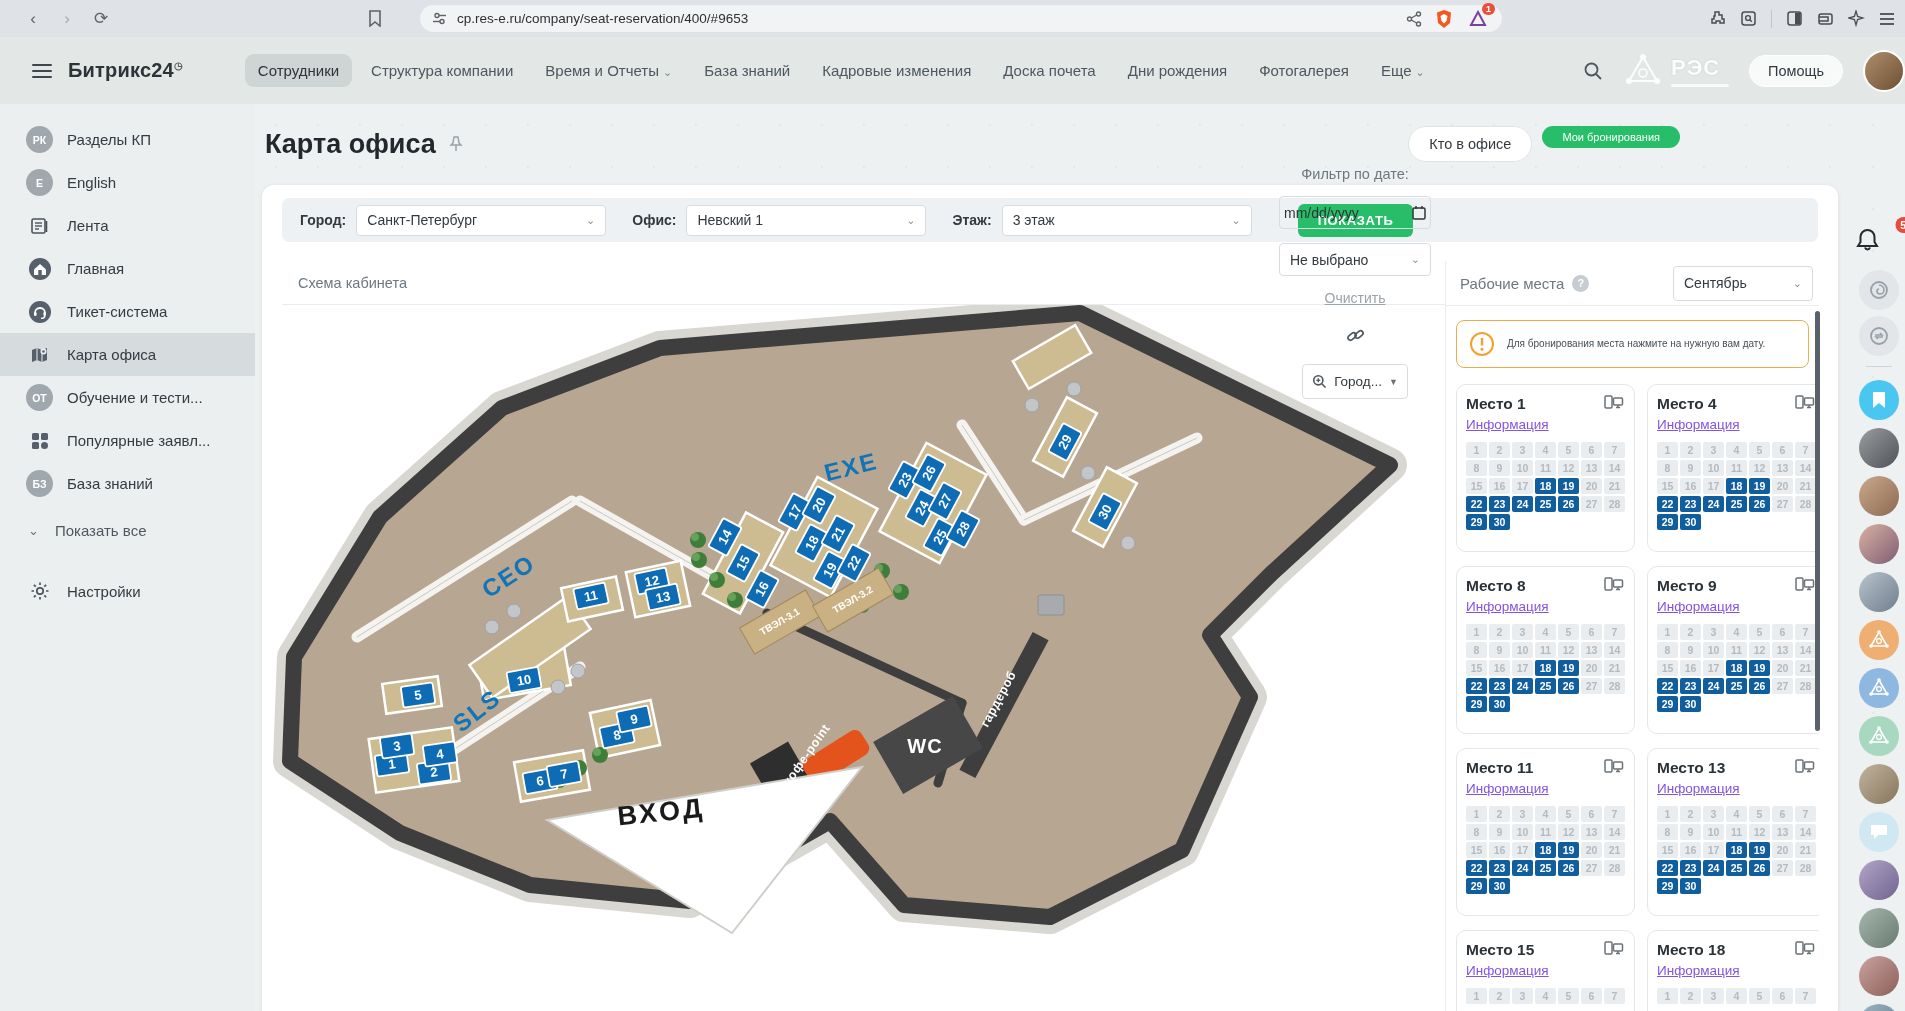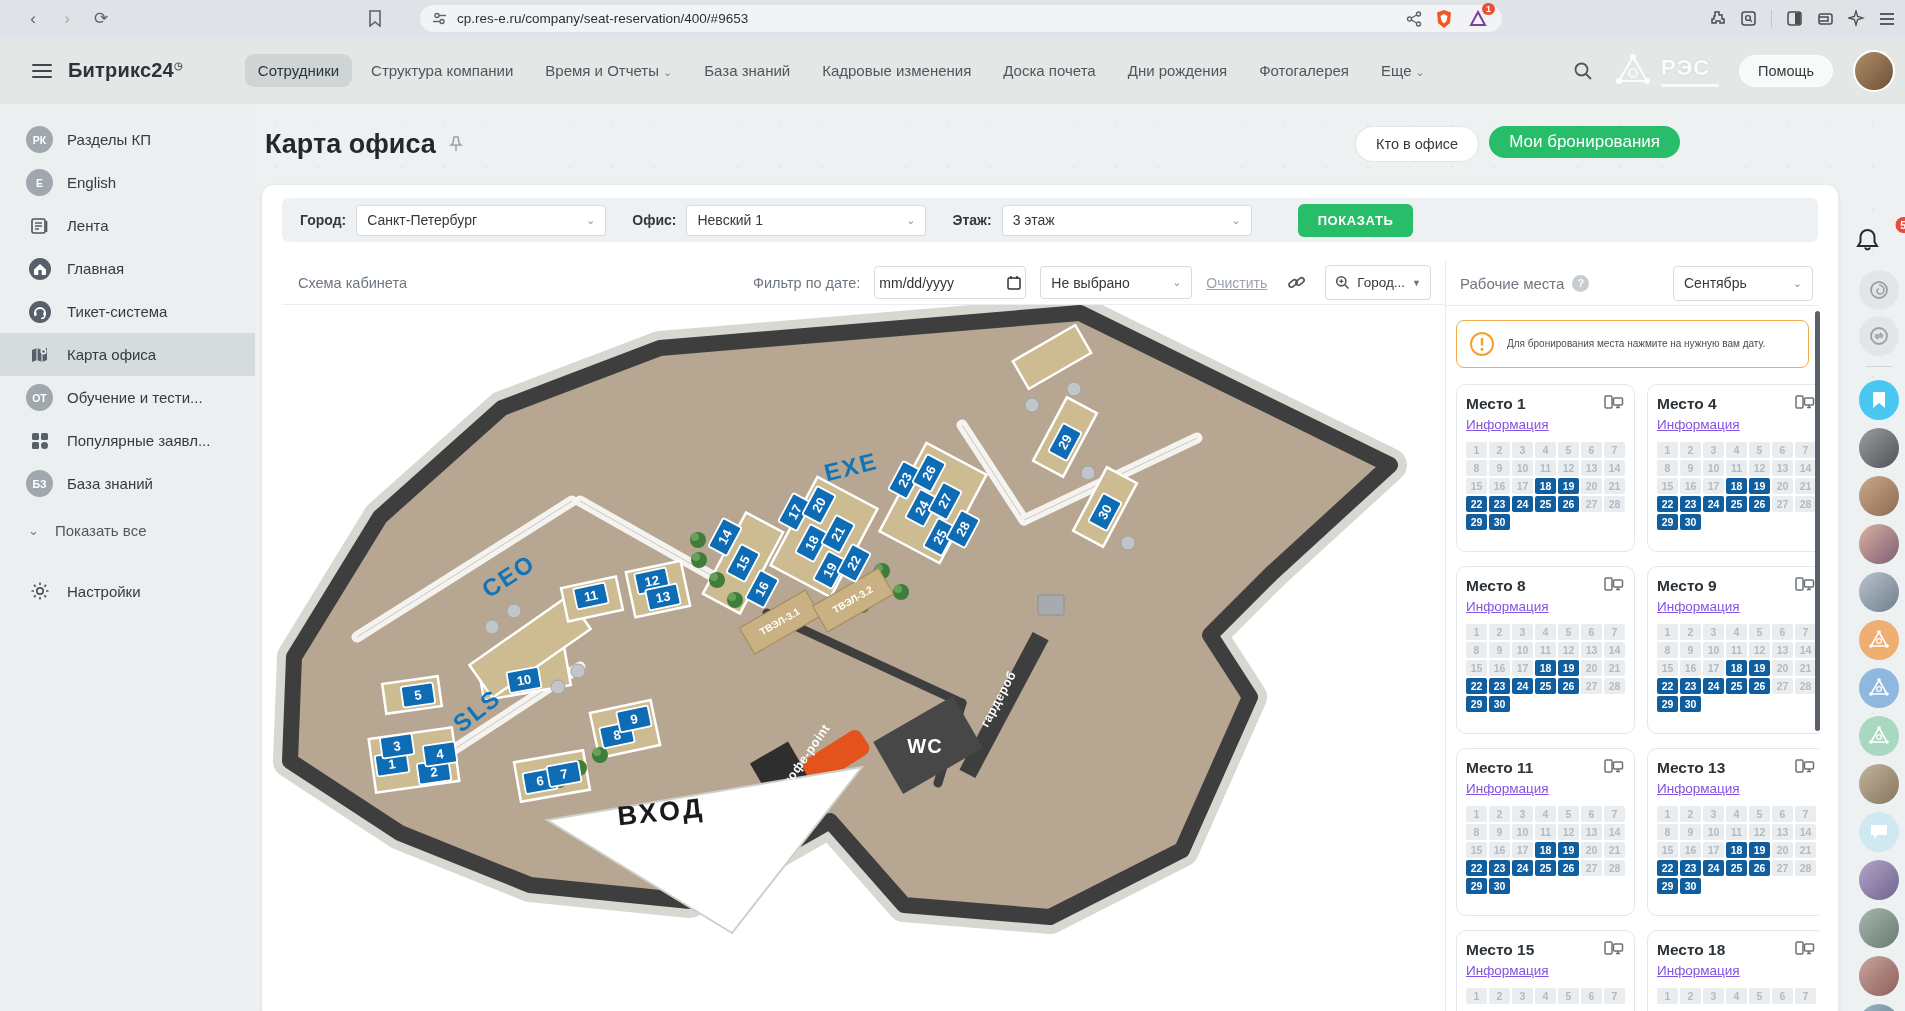--- a/index.html
+++ b/index.html
@@ -19,21 +19,21 @@
   
   .appheader{position:absolute;left:0;top:37px;width:1905px;height:67px;background:#e3e8e6;display:flex;align-items:center;}
   .hamb{width:20px;margin-left:32px;cursor:pointer;}
   .hamb div{height:2px;background:#40464b;margin:4px 0;border-radius:1px;}
   .brand{font-size:20px;font-weight:bold;color:#2d3338;margin-left:16px;letter-spacing:.2px;}
   .brand sup{font-size:10px;color:#5a6066;}
   .topnav{display:flex;align-items:flex-start;gap:6px;margin-left:62px;}
   .navitem{font-size:15px;color:#4e565e;padding:8px 13px;border-radius:9px;cursor:pointer;white-space:nowrap;}
   .navitem.active{background:#cfd4d5;color:#2e3438;}
   .navitem .chev{font-size:11px;color:#7c848b;margin-left:4px;}
-  .hdr-right{position:absolute;right:10px;top:0;height:67px;display:flex;align-items:center;gap:20px;}
+  .hdr-right{position:absolute;right:0;top:0;height:67px;display:flex;align-items:center;gap:20px;}
   .logo-res{display:flex;align-items:center;gap:8px;color:#fbfdfc;opacity:.92;}
   .logo-res .rtxt{font-size:22px;font-weight:bold;color:#fff;text-shadow:0 0 2px rgba(120,130,128,.35);letter-spacing:1px;}
   .logo-res .rtag{display:block;height:3px;width:58px;background:rgba(255,255,255,.8);margin-top:3px;border-radius:2px;}
   .help-btn{background:rgba(255,255,255,.75);border:1px solid #fff;border-radius:17px;padding:7px 18px;font-size:14.5px;color:#33393e;cursor:pointer;}
   .avatar-hdr{width:38px;height:38px;border-radius:50%;border:2px solid #fff;background:linear-gradient(135deg,#b08d6a,#6d5135);}
   
   .sidebar{position:absolute;left:0;top:104px;width:255px;height:907px;background:#eceff0;}
   .sb-item{display:flex;align-items:center;height:43px;padding-left:26px;cursor:pointer;font-size:15px;color:#343b41;}
   .sb-item.active{background:#d6dbdd;}
   .sb-ic{width:27px;height:27px;min-width:27px;border-radius:50%;margin-right:14px;display:flex;align-items:center;justify-content:center;}
@@ -45,34 +45,34 @@
   
   .main{position:absolute;left:255px;top:104px;width:1597px;height:907px;
     background-color:#eef1f2;
     background-image:radial-gradient(rgba(205,213,216,.35) 1.5px,transparent 1.5px);
     background-size:42px 42px;}
   .titlerow{position:absolute;left:10px;top:14px;width:1580px;height:52px;display:flex;align-items:center;}
   .pagetitle{font-size:27px;font-weight:600;color:#23282c;}
   .pin{margin-left:12px;}
   .tr-buttons{position:absolute;right:165px;top:8px;display:flex;gap:10px;}
   .btn-white{background:#fff;border:1px solid #e2e5e7;border-radius:18px;height:36px;padding:0 20px;font-size:14.5px;color:#33393e;display:flex;align-items:center;cursor:pointer;}
-  .btn-green{background:#28bd68;border:none;border-radius:18px;height:32px;padding:0 20px;font-size:17px;color:#fff;display:flex;align-items:center;cursor:pointer;}
+  .btn-green{background:#28bd68;border:none;border-radius:18px;height:22px;padding:0 20px;font-size:11px;color:#fff;display:flex;align-items:center;cursor:pointer;}
   
   .card{position:absolute;left:7px;top:81px;width:1576px;height:836px;background:#fff;border-radius:12px;box-shadow:0 1px 4px rgba(40,50,60,.10);}
   .filterbar{position:absolute;left:20px;top:13px;width:1536px;height:44px;background:#eef1f3;border-radius:7px;display:flex;align-items:center;padding-left:18px;box-sizing:border-box;}
   .f-label{font-size:14px;font-weight:bold;color:#33393e;margin-right:10px;}
   .selectbox{background:#fff;border:1px solid #d8dce0;border-radius:4px;height:31px;display:flex;align-items:center;justify-content:space-between;padding:0 10px;font-size:14px;color:#33393e;cursor:pointer;box-sizing:border-box;}
   .selectbox .sel-chev{color:#8a9299;font-size:11px;margin-left:8px;}
   .w250{width:250px;margin-right:26px;}
   .w240{width:240px;margin-right:26px;}
   .btn-show{background:#28bd68;color:#fff;border:none;border-radius:6px;height:33px;padding:0 20px;font-size:13px;font-weight:bold;letter-spacing:.6px;margin-left:20px;cursor:pointer;}
   
   .toolbar{position:absolute;left:20px;top:76px;width:1163px;height:44px;display:flex;align-items:center;border-bottom:1px solid #e9edef;box-sizing:border-box;}
   .tb-title{font-size:14.5px;color:#6e7780;margin-left:16px;}
-  .tb-right{margin-left:auto;display:flex;align-items:center;gap:14px;padding-right:14px;}
+  .tb-right{margin-left:auto;display:flex;align-items:center;gap:14px;padding-right:14px;flex-direction:column;}
   .tb-label{font-size:14.5px;color:#6e7780;}
   .dateinput{width:152px;height:33px;border:1px solid #d8dce0;border-radius:4px;display:flex;align-items:center;justify-content:space-between;padding:0 4px;font-size:14px;color:#2f3438;box-sizing:border-box;cursor:text;}
   .sel-sm{width:152px;height:33px;margin:0;}
   .clear-link{font-size:14px;color:#9aa3ab;text-decoration:underline;cursor:pointer;}
   .iconbtn{width:30px;height:30px;display:flex;align-items:center;justify-content:center;cursor:pointer;}
   .fitsel{height:33px;border:1px solid #d8dce0;border-radius:4px;display:flex;align-items:center;gap:7px;padding:0 9px;font-size:13.5px;color:#33393e;cursor:pointer;}
   .fitsel .caret{font-size:9px;color:#6a7178;}
   
   .bk-panel{position:absolute;left:1183px;top:76px;width:373px;height:758px;border-left:1px solid #e9edef;}
   .bk-head{height:44px;display:flex;align-items:center;padding:0 2px 0 14px;border-bottom:1px solid #e9edef;}

